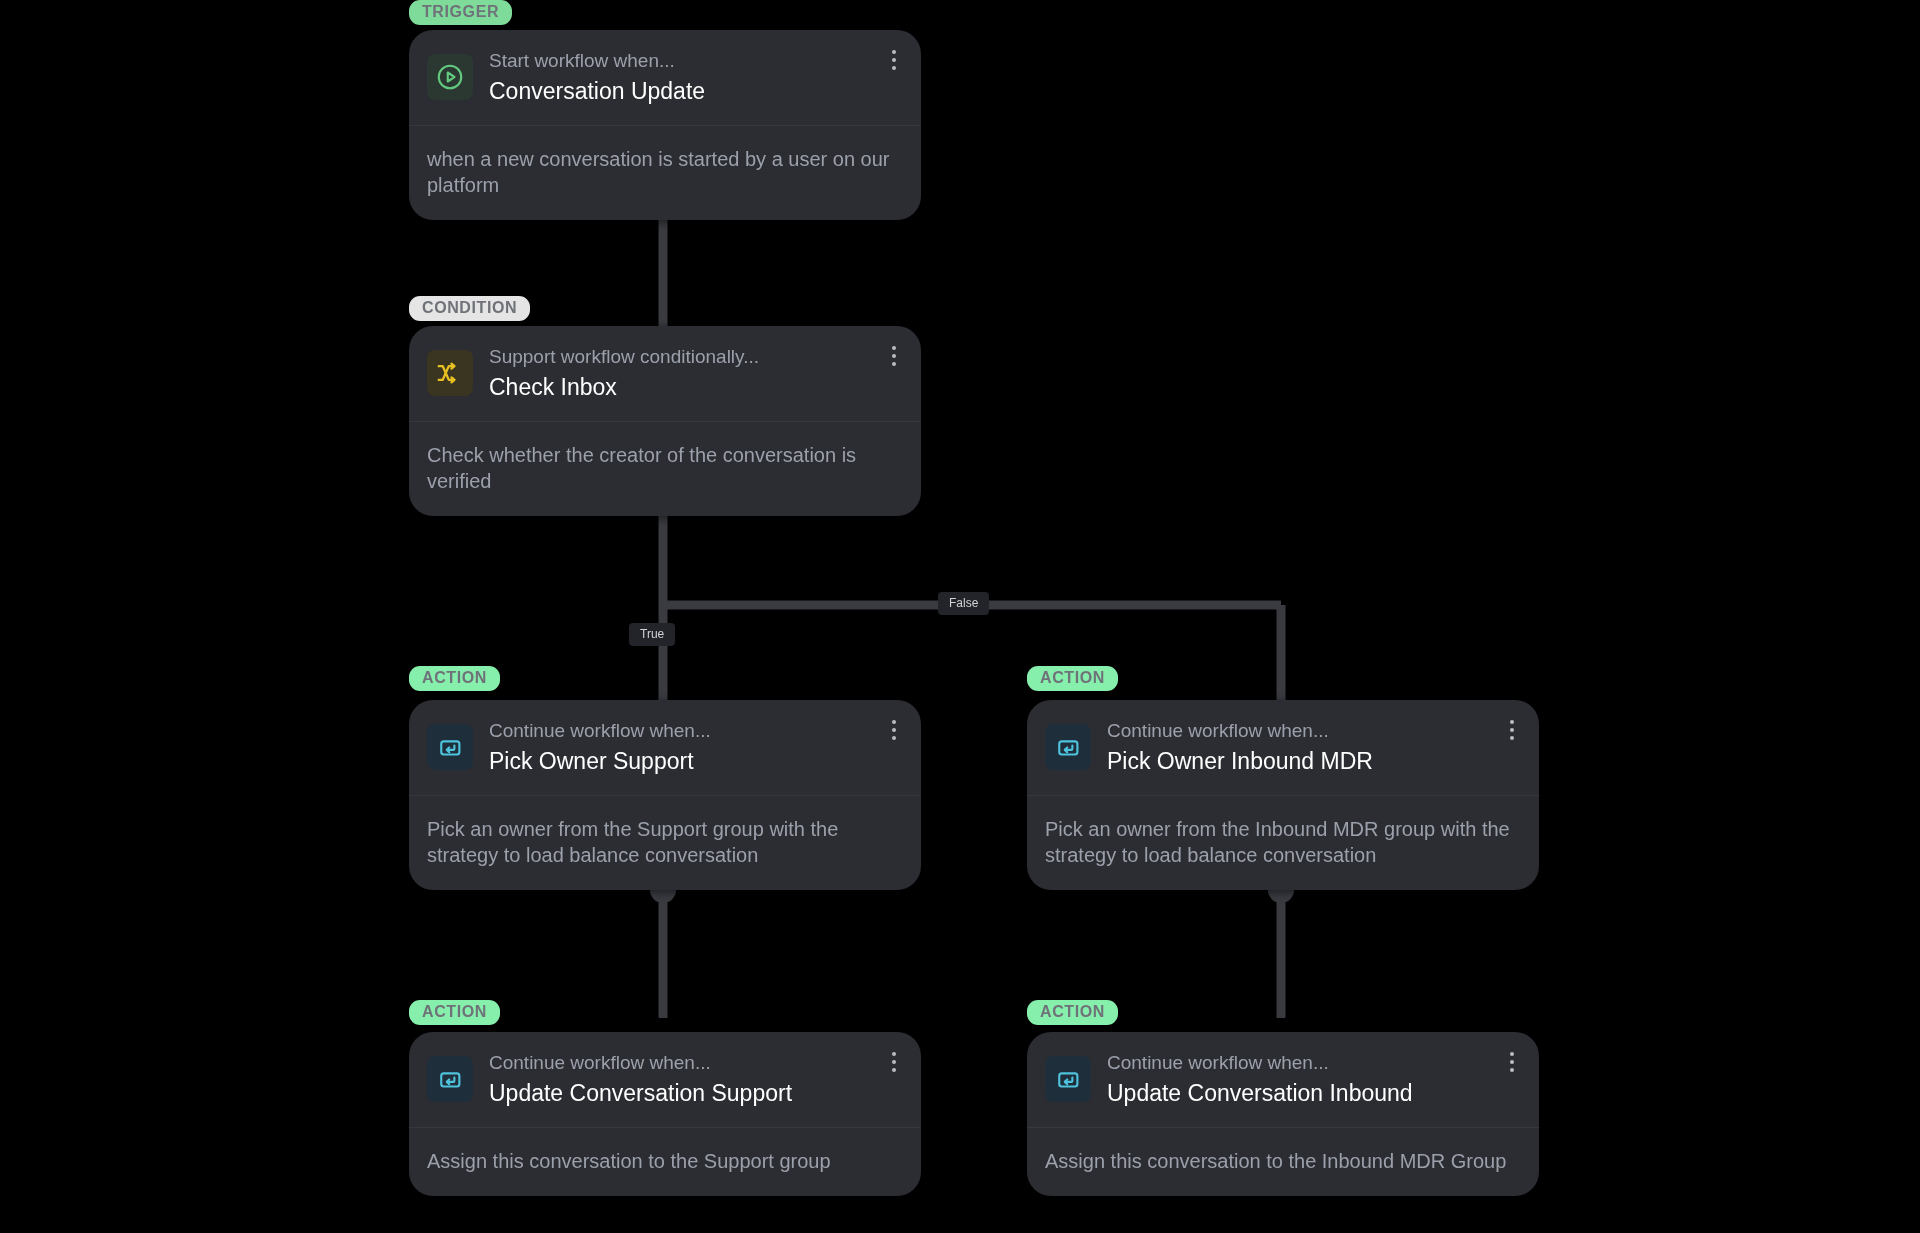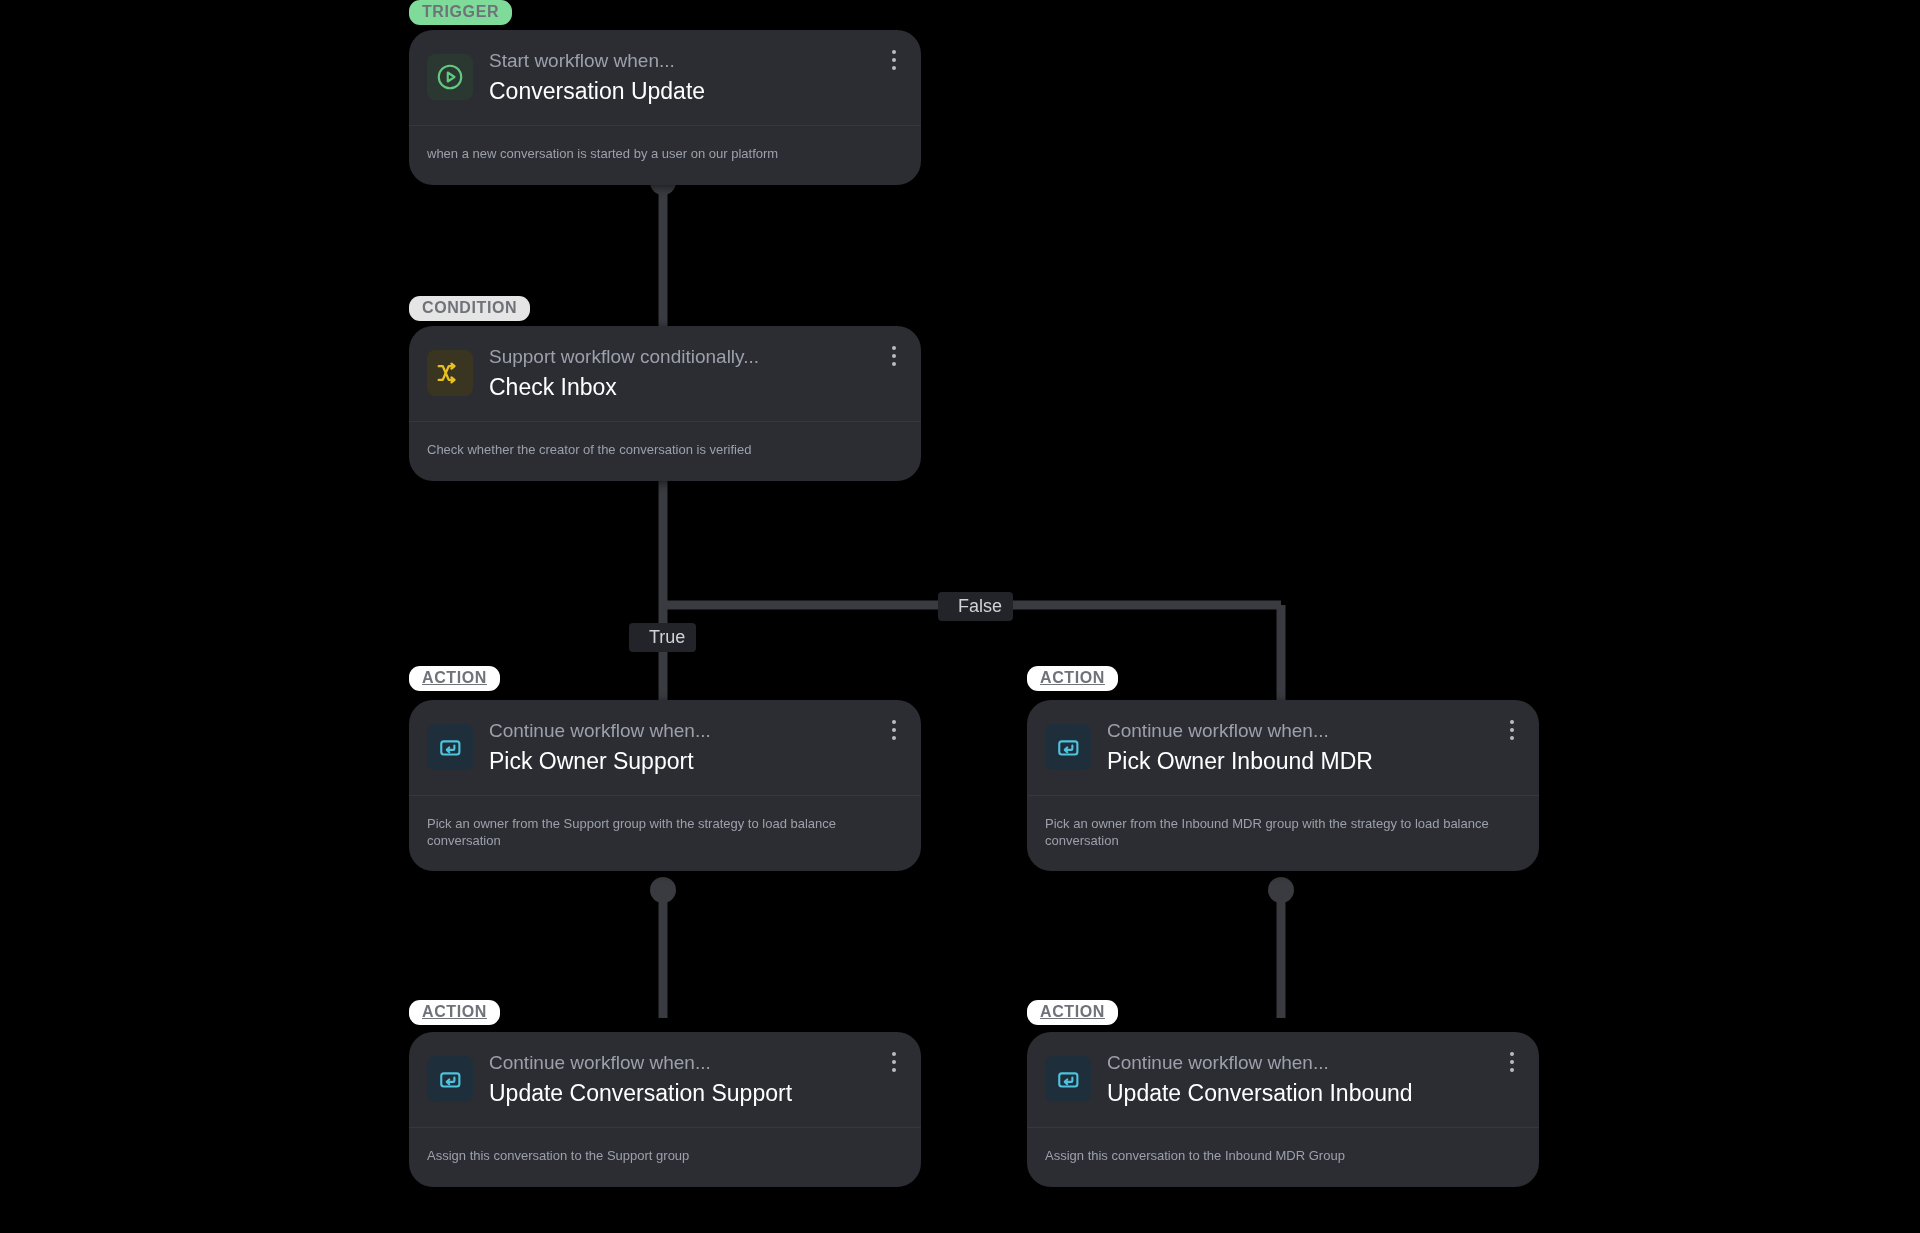--- a/index.html
+++ b/index.html
@@ -105,48 +105,48 @@
   }
 
   .node-divider {
     height: 1px;
     background: #36383f;
     margin: 0;
   }
 
   .node-body {
     padding: 20px 18px 22px 18px;
-    font-size: 13px;
+    font-size: 20px;
     line-height: 1.3;
     color: #9ca0ab;
   }
 
   
   .badge {
     position: absolute;
     font-size: 16px;
     font-weight: bold;
     letter-spacing: 0.6px;
     color: #6f7279;
     padding: 4px 13px 5px 13px;
     border-radius: 11px;
     line-height: 1;
     z-index: 4;
   }
   .badge.trigger   { background: #7fdb9a; }
   .badge.condition { background: #e5e5e5; }
-  .badge.action    { background: #ffffff; text-decoration: underline; }
+  .badge.action    { background: #86efac; }
 
   
   .edge-label {
     position: absolute;
-    font-size: 18px;
+    font-size: 12px;
     color: #cfd2d8;
     background: #232429;
-    padding: 5px 11px 6px 20px;
+    padding: 5px 11px 6px 11px;
     border-radius: 4px;
     line-height: 1;
     z-index: 3;
     white-space: nowrap;
   }
 </style>
 </head>
 <body>
 
 <div id="canvas">

